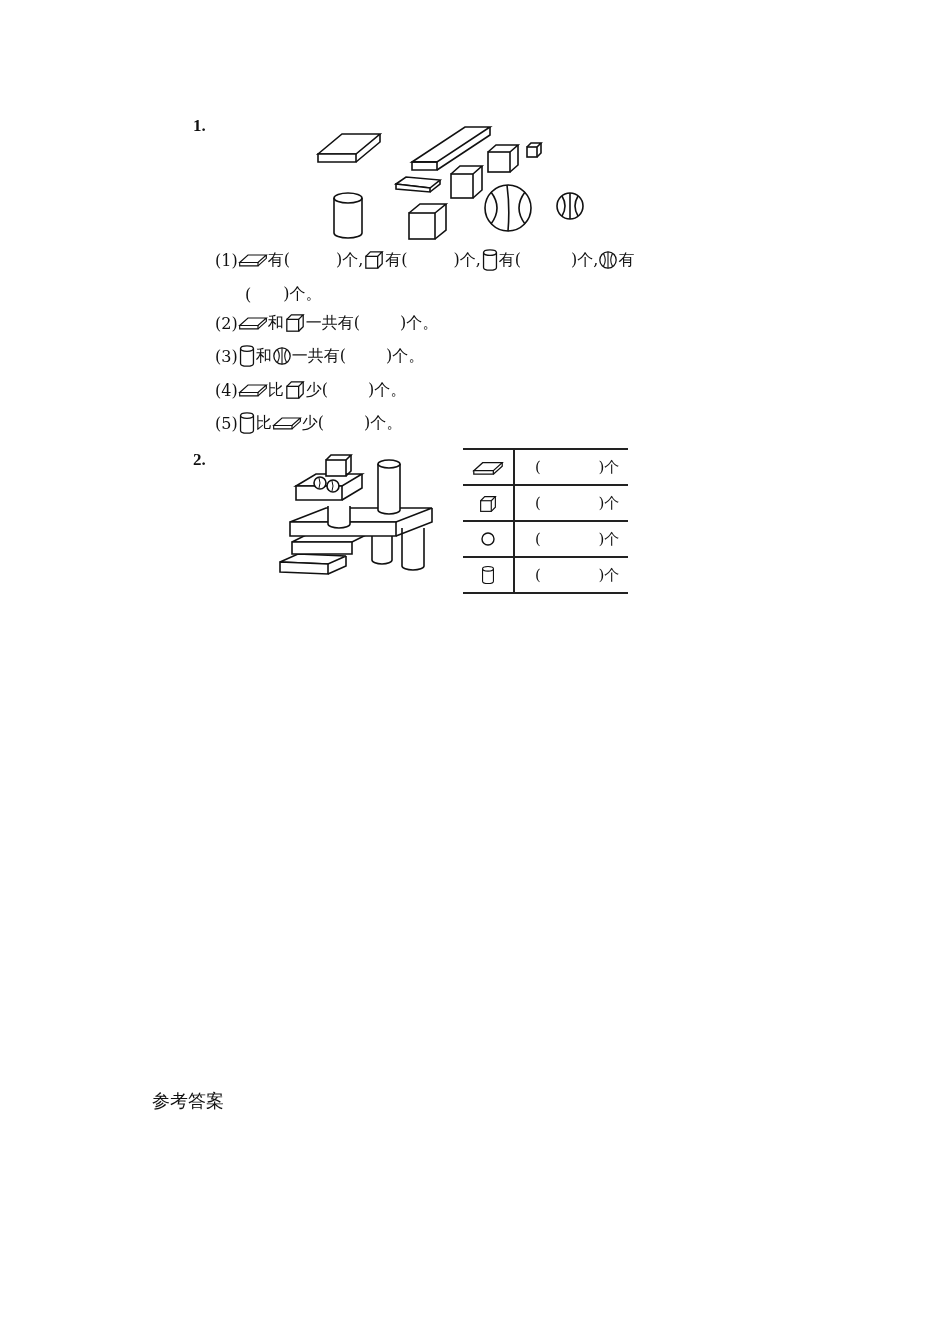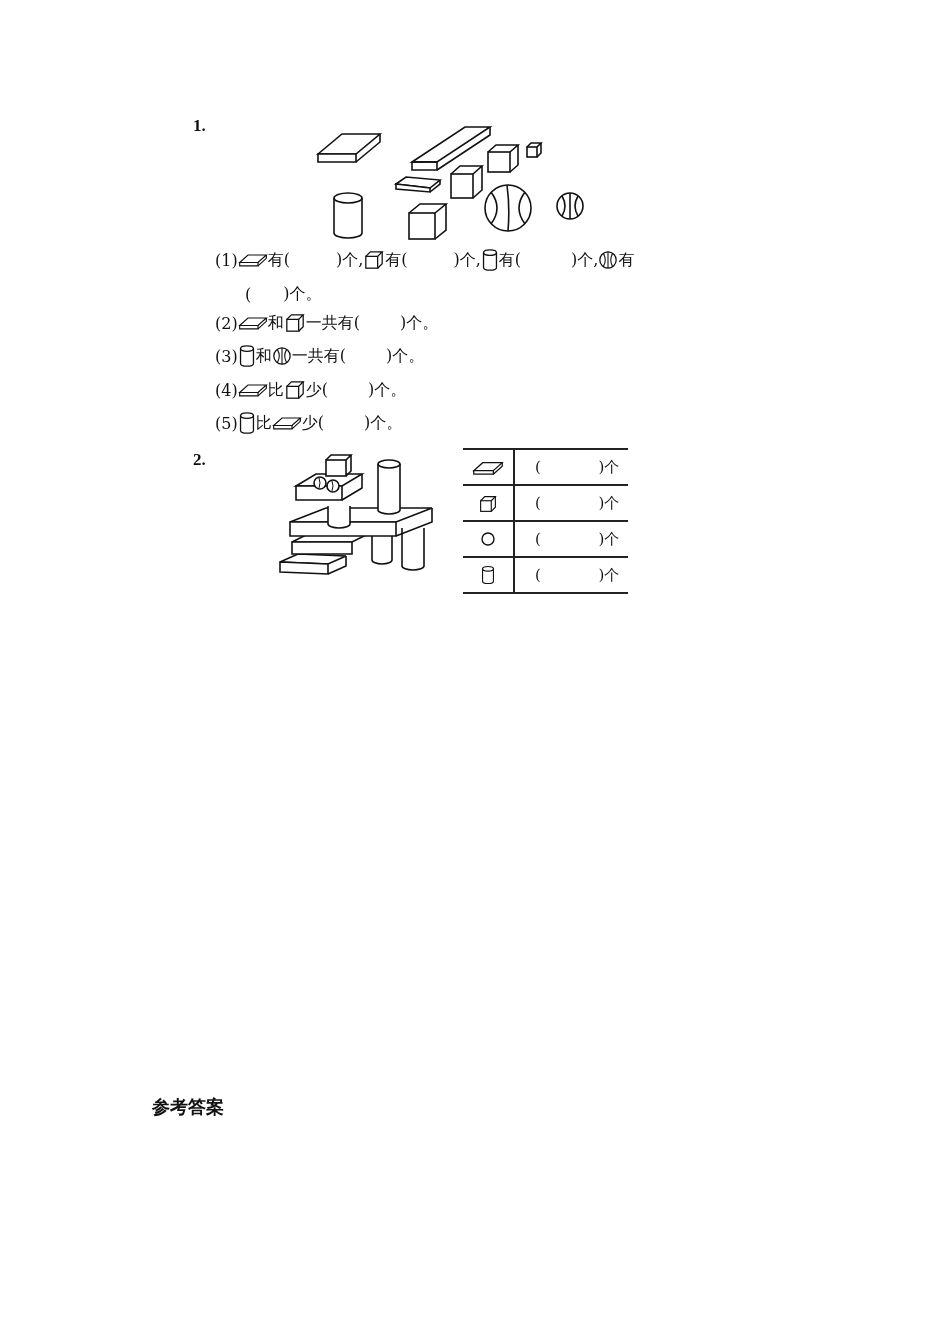--- a/index.html
+++ b/index.html
@@ -9,21 +9,21 @@
   .qnum { font-family: "Liberation Serif", serif; font-weight: bold; font-size: 17px; }
   .line { font-size: 16px; white-space: nowrap; display: flex; align-items: center; height: 24px; }
   .line span { display: inline-block; }
   .ico { display: inline-block; vertical-align: middle; }
   .blank { display: inline-block; }
   table.tally { border-collapse: collapse; position: absolute; left: 463px; top: 448px; width: 165px; }
   table.tally td { height: 34px; border-top: 2px solid #222; padding: 0; font-size: 15px; }
   table.tally tr:last-child td { border-bottom: 2px solid #222; }
   table.tally td.shape { width: 50px; border-right: 2px solid #222; text-align: center; }
   table.tally td.ans { padding-left: 20px; }
-  .answer-heading { font-family: "DejaVu Sans", "Liberation Sans", sans-serif; font-weight: bold; font-size: 18px; margin-top: 6px; }
+  .answer-heading { font-family: "DejaVu Sans", "Liberation Sans", sans-serif; font-weight: normal; font-size: 18px; }
 </style>
 </head>
 <body>
 
 <svg width="0" height="0" style="position:absolute">
   <defs>
     <symbol id="sym-flatbox" viewBox="0 0 36 18">
       <path d="M2 12 L12 3 L34 3 L24 12 Z" fill="#fff" stroke="#111" stroke-width="1.4"></path>
       <path d="M2 12 L24 12 L24 16 L2 16 Z" fill="#fff" stroke="#111" stroke-width="1.4"></path>
       <path d="M24 16 L34 7 L34 3" fill="none" stroke="#111" stroke-width="1.4"></path>

